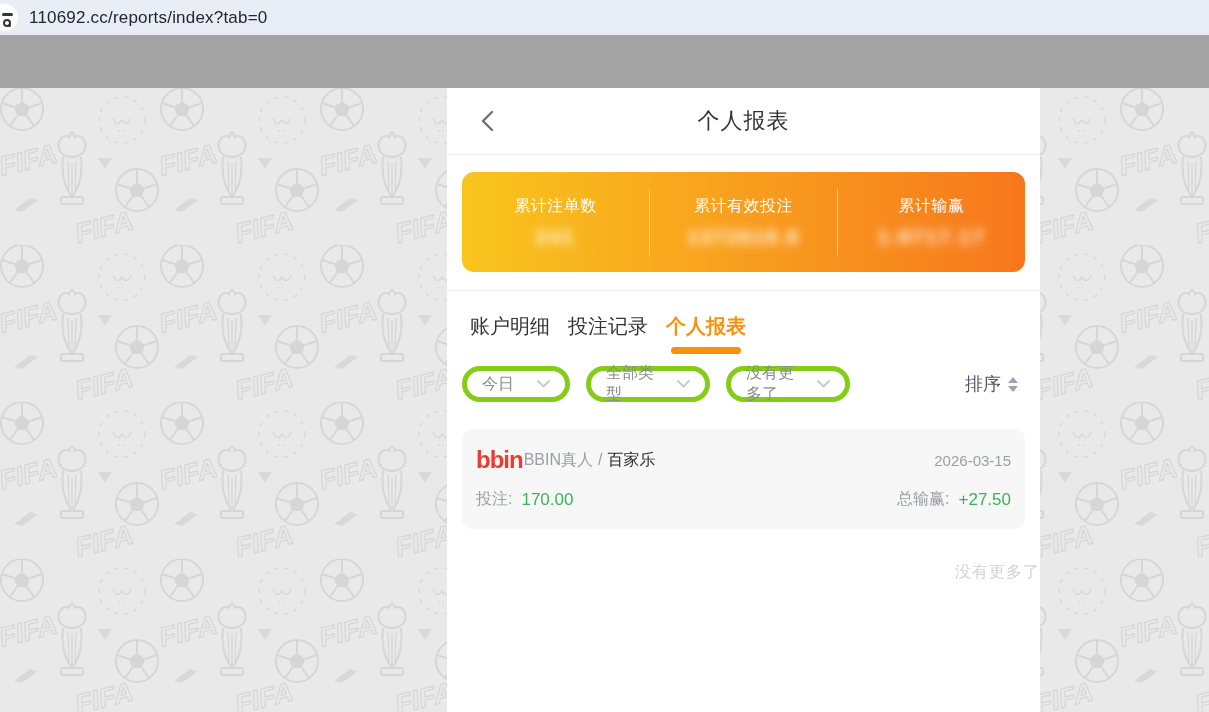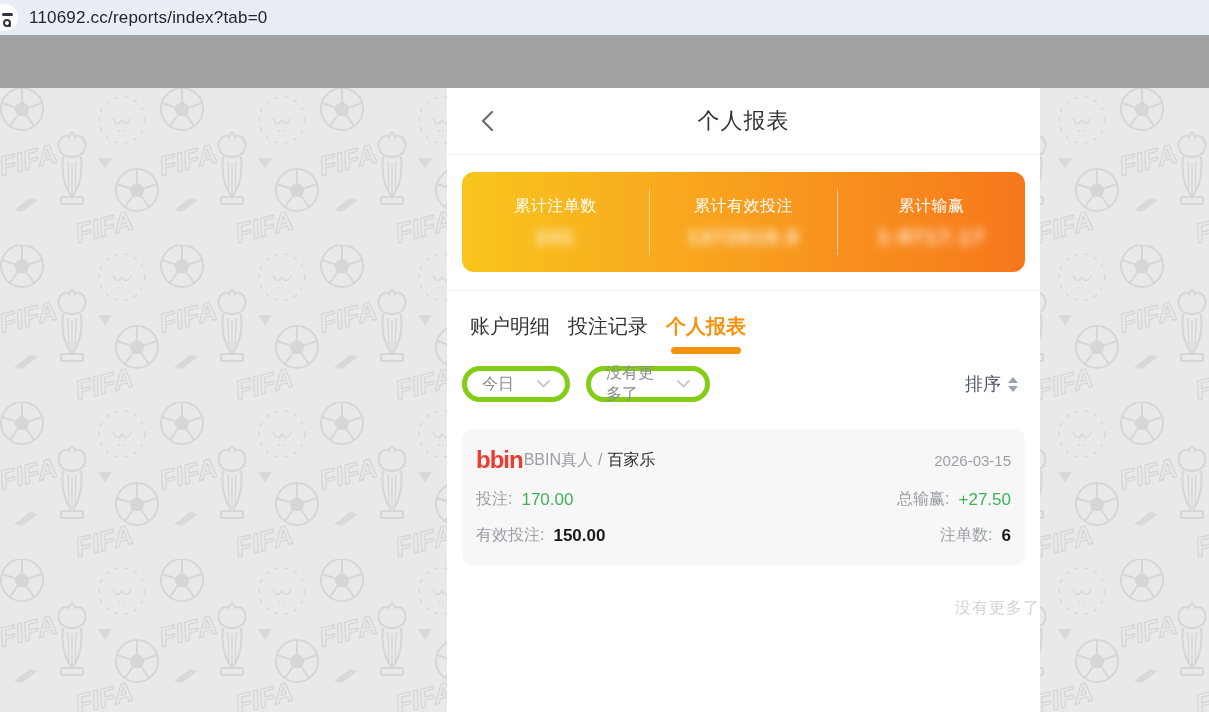--- a/index.html
+++ b/index.html
@@ -167,20 +167,28 @@
     <div class="filters-row">
       <div class="pill pill-today">
         <span>今日</span>
         <span class="chev">
           <svg width="13" height="8" viewBox="0 0 13 8">
               <polyline points="1,1 6.5,6.5 12,1" fill="none" stroke="#c8c8c8" stroke-width="1.8" stroke-linecap="round" stroke-linejoin="round"></polyline>
             </svg>
         </span>
       </div>
       <div class="pill pill-wide">
+        <span>全部类型</span>
+        <span class="chev">
+          <svg width="13" height="8" viewBox="0 0 13 8">
+              <polyline points="1,1 6.5,6.5 12,1" fill="none" stroke="#c8c8c8" stroke-width="1.8" stroke-linecap="round" stroke-linejoin="round"></polyline>
+            </svg>
+        </span>
+      </div>
+      <div class="pill pill-wide">
         <span>没有更多了</span>
         <span class="chev">
           <svg width="13" height="8" viewBox="0 0 13 8">
               <polyline points="1,1 6.5,6.5 12,1" fill="none" stroke="#c8c8c8" stroke-width="1.8" stroke-linecap="round" stroke-linejoin="round"></polyline>
             </svg>
         </span>
       </div>
       <div class="sort-box">
         <span class="sort-label">排序</span>
         <span class="sort-icon">
@@ -203,28 +211,18 @@
       <div class="rec-row">
         <div class="rec-left">
           <span class="lbl">投注:</span>
           <span class="val-green">170.00</span>
         </div>
         <div class="rec-right">
           <span class="lbl">总输赢:</span>
           <span class="val-green">+27.50</span>
         </div>
       </div>
-      <div class="rec-row">
-        <div class="rec-left">
-          <span class="lbl">有效投注:</span>
-          <span class="val-dark">150.00</span>
-        </div>
-        <div class="rec-right">
-          <span class="lbl">注单数:</span>
-          <span class="val-dark">6</span>
-        </div>
-      </div>
     </div>
 
     <div class="no-more">没有更多了</div>
 
   </div>
 </div>
 
 </body></html>

